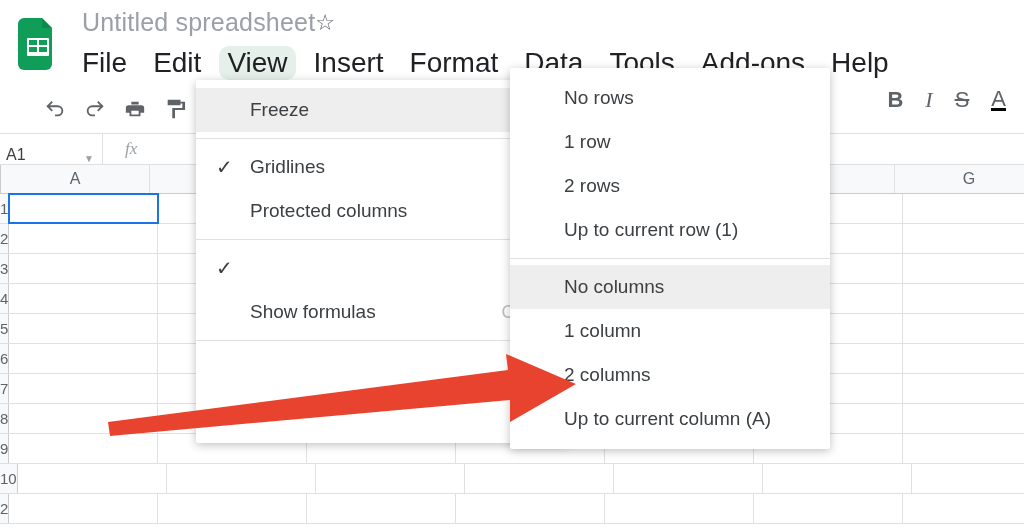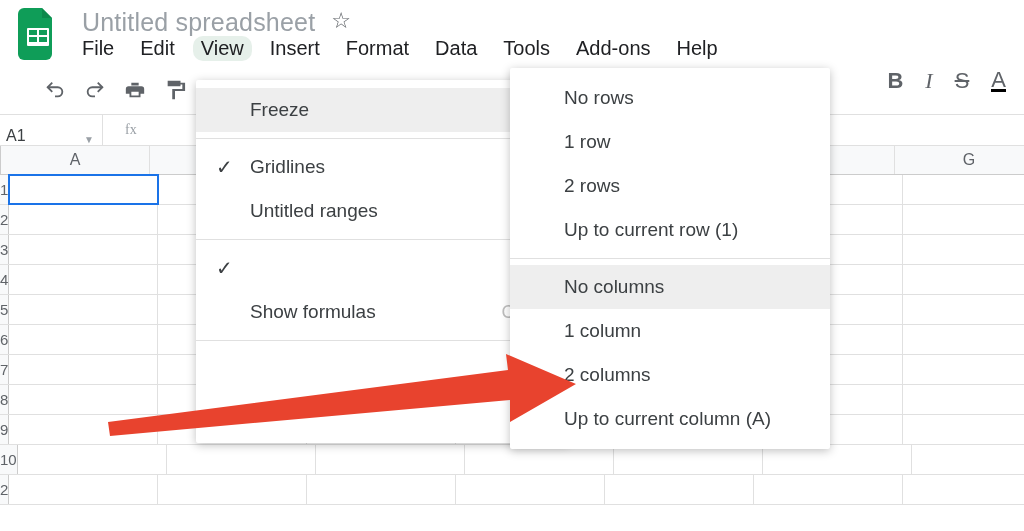--- a/index.html
+++ b/index.html
@@ -2,35 +2,35 @@
 <html><head>
 <meta charset="utf-8">
 <style>
   html,body{margin:0;padding:0;font-family:Arial,Helvetica,sans-serif;background:#fff;color:#202124;overflow:hidden}
   body{width:1024px;height:531px;position:relative}
   
   .header{display:flex;align-items:center;padding:8px 12px 0 18px}
   .logo{width:40px;height:52px;margin-right:24px;display:flex;align-items:center;justify-content:center}
   .logo svg{width:40px;height:52px}
   .title-area{display:flex;flex-direction:column}
-  .title-row{display:flex;gap:16px}
+  .title-row{display:flex;align-items:center;}
   .doc-title{font-size:25px;color:#9aa0a6;letter-spacing:0.2px}
   .star{font-size:22px;color:#5f6368}
-  .menubar{display:flex;gap:26px;font-size:20px;color:#202124}
+  .menubar{display:flex;gap:26px;margin-top:10px;font-size:28px;color:#202124}
   .menubar .item{cursor:pointer}
   .menubar .item.active{background:#e6f0ea;border-radius:10px;padding:1px 8px;margin:-1px -8px}
   
   .toolbar{display:flex;align-items:center;gap:14px;padding:12px 0 6px 42px;border-bottom:1px solid #e0e0e0;position:relative;height:36px}
   .tb-ic{width:26px;height:26px;display:flex;align-items:center;justify-content:center;color:#5f6368}
   .tb-right{position:absolute;right:18px;top:8px;display:flex;gap:22px;align-items:center;color:#5f6368;font-size:22px}
   
   .nfx{display:flex;align-items:center;height:30px;border-bottom:1px solid #e0e0e0}
   .namebox{width:88px;padding-left:6px;font-size:16px;color:#3c4043;border-right:1px solid #e0e0e0;height:100%;display:flex;align-items:flex-end;justify-content:space-between;padding-right:8px}
   .namebox .caret{font-size:10px;color:#9aa0a6}
-  .fx{color:#9aa0a6;font-size:14px;padding-left:22px;font-family:Georgia,serif}
+  .fx{font-style:italic;color:#9aa0a6;font-size:17px;padding-left:22px;font-family:Georgia,serif}
   
   .grid{display:flex;flex-direction:column}
   .colheads{display:flex;background:#f8f9fa;border-bottom:1px solid #ccc;height:28px}
   .rowhead-space{width:52px;border-right:1px solid #ccc;background:#f8f9fa}
   .colhead{flex:0 0 148px;text-align:center;font-size:16px;color:#5f6368;line-height:28px;border-right:1px solid #e0e0e0}
   .row{display:flex;height:29px;border-bottom:1px solid #e0e0e0}
   .rowhead{width:52px;text-align:center;font-size:15px;color:#5f6368;line-height:29px;border-right:1px solid #ccc;background:#f8f9fa}
   .cell{flex:0 0 148px;border-right:1px solid #e0e0e0}
   .cell.sel{outline:2px solid #1a73e8;outline-offset:-1px}
   
@@ -250,21 +250,21 @@
   <div class="mitem hover">
     <span>Freeze</span>
     <span class="sub">▶</span>
   </div>
   <div class="divider"></div>
   <div class="mitem">
     <span class="check">✓</span>
     <span>Gridlines</span>
   </div>
   <div class="mitem">
-    <span>Untitled ranges</span>
+    <span>Protected columns</span>
   </div>
   <div class="divider"></div>
   <div class="mitem">
     <span class="check">✓</span>
   </div>
   <div class="mitem">
     <span>Show formulas</span>
     <span class="kbd">Ctrl+`</span>
   </div>
   <div class="divider"></div>

